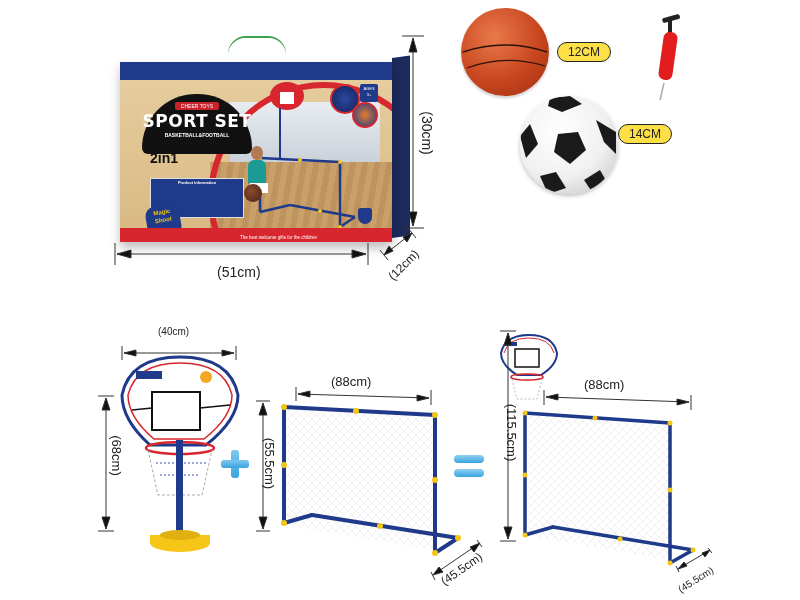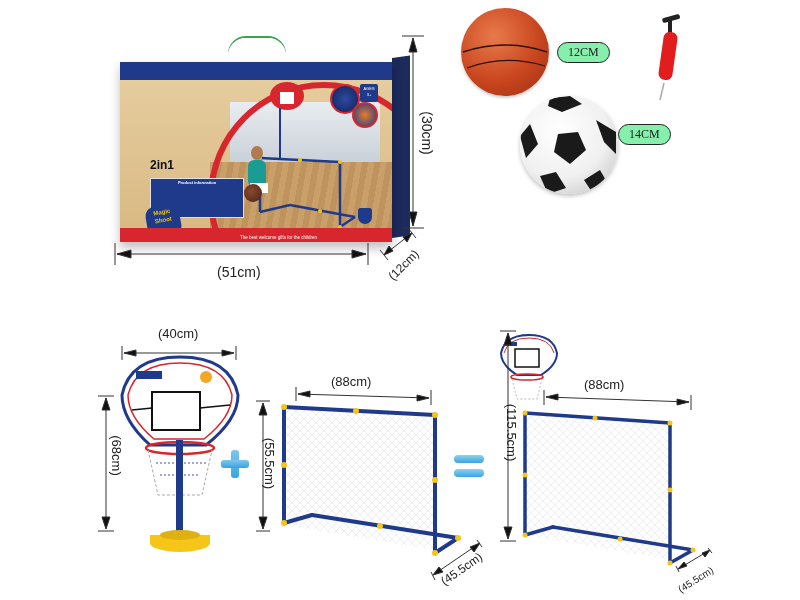--- a/index.html
+++ b/index.html
@@ -1,30 +1,30 @@
 <!DOCTYPE html>
 <html><head>
 <meta charset="utf-8">
 <style>
   html, body { margin:0; padding:0; }
   body { width:800px; height:600px; background:#ffffff; position:relative; overflow:hidden; font-family:"Liberation Sans", sans-serif; color:#222; }
   .dim-label { position:absolute; font-size:13px; color:#222; white-space:nowrap; font-family:"Liberation Sans", sans-serif; }
   .vlabel { transform:rotate(90deg); transform-origin:center center; }
-  .pill { position:absolute; border:1.5px solid #222; border-radius:12px; font-size:12px; padding:2px 10px; background:#86efac; font-family:Liberation Serif, serif; }
+  .pill { position:absolute; border:1.5px solid #222; border-radius:12px; font-size:12px; padding:2px 10px; background:#fde047; font-family:Liberation Sans, sans-serif; }
   svg { position:absolute; overflow:visible; }
   
   .box-front { position:absolute; left:120px; top:62px; width:272px; height:180px; background:linear-gradient(180deg,#e7cfa1 0%,#d8b882 100%); overflow:hidden; box-shadow:0 6px 10px rgba(0,0,0,0.25); }
   .box-topband { position:absolute; left:0; top:0; width:100%; height:18px; background:#1f3a8a; }
   .box-bottomband { position:absolute; left:0; bottom:0; width:100%; height:14px; background:#d7262d; }
   .box-side { position:absolute; left:392px; top:58px; width:18px; height:180px; background:#1c2a5c; transform:skewY(-8deg); transform-origin:left top; }
   .sportset-badge { position:absolute; left:22px; top:32px; width:110px; height:60px; background:#111; border-radius:55px 55px 6px 6px; color:#fff; text-align:center; }
   .sportset-title { font-size:17px; font-weight:bold; letter-spacing:0.5px; margin-top:17px; font-family:"DejaVu Sans", sans-serif; }
   .sportset-sub { font-size:5px; margin-top:1px; font-weight:bold; }
   .cheer { position:absolute; left:33px; top:8px; width:44px; height:8px; background:#c8232c; color:#fff; font-size:5px; line-height:8px; border-radius:2px; }
-  .twoinone { position:absolute; left:30px; top:96px; font-size:12px; font-weight:bold; color:#111; }
+  .twoinone { position:absolute; left:30px; top:88px; font-size:14px; font-weight:bold; color:#111; }
   .info-panel { position:absolute; left:30px; top:116px; width:92px; height:38px; background:#1f3a8a; border:1px solid #e0e0e0; color:#fff; font-size:4px; }
   .magic { position:absolute; left:26px; top:143px; width:34px; height:24px; background:#1f3a8a; border-radius:10px 10px 4px 4px; color:#f1c40f; font-size:6px; font-weight:bold; text-align:center; line-height:8px; padding-top:3px; transform:rotate(-10deg); }
   .tagline { position:absolute; left:120px; bottom:2px; font-size:4.5px; color:#fff; }
   .ages { position:absolute; right:14px; top:22px; width:18px; height:16px; background:#1f3a8a; color:#fff; font-size:4px; text-align:center; line-height:6px; padding-top:2px; border-radius:2px; }
   .shield { position:absolute; right:20px; bottom:18px; width:14px; height:16px; background:#1f3a8a; border-radius:3px 3px 8px 8px; }
   .floor { position:absolute; left:90px; top:100px; width:190px; height:66px; background:repeating-linear-gradient(100deg,#caa06a 0 6px,#bf935d 6px 12px); }
   .arc { position:absolute; left:88px; top:20px; width:220px; height:220px; border:6px solid #d7262d; border-radius:50%; border-right-color:transparent; border-bottom-color:transparent; }
   .window { position:absolute; left:110px; top:40px; width:150px; height:62px; background:linear-gradient(180deg,#e9edf2,#c9d0d8); }
   .kid-shirt { position:absolute; left:128px; top:98px; width:18px; height:24px; background:#1a9c95; border-radius:6px 6px 2px 2px; }
   .kid-head { position:absolute; left:131px; top:84px; width:12px; height:14px; background:#b37a52; border-radius:50%; }
@@ -75,20 +75,25 @@
       </g>
       <line x1="160" y1="46" x2="160" y2="96" stroke="#1f3a8a" stroke-width="2"></line>
     </svg>
     <div class="circle-icon1"></div>
     <div class="circle-icon2"></div>
     <div class="kid-head"></div>
     <div class="kid-shirt"></div>
     <div class="kid-shorts"></div>
     <div class="kid-ball"></div>
 
+    <div class="sportset-badge">
+      <div class="cheer">CHEER TOYS</div>
+      <div class="sportset-title">SPORT SET</div>
+      <div class="sportset-sub">BASKETBALL&amp;FOOTBALL</div>
+    </div>
     <div class="twoinone">2in1</div>
     <div class="info-panel">
       <div style="text-align:center;font-weight:bold;padding-top:1px;">Product information</div>
     </div>
     <div class="magic">
       <div>Magic</div>
       <div>Shoot</div>
     </div>
     <div class="ages">
       <div>AGES</div>
@@ -286,20 +291,20 @@
     <polygon points="689,402 677,399 677,405"></polygon>
 
     <line x1="676" y1="566" x2="679" y2="572"></line>
     <line x1="708" y1="548" x2="712" y2="553"></line>
     <line x1="678" y1="569" x2="710" y2="550"></line>
     <polygon points="678,569 684,562 687,566"></polygon>
     <polygon points="710,550 702,553 705,557"></polygon>
   </g>
 </svg>
 
-<div class="dim-label" style="left:158px;top:326px;font-size:13px;">(40cm)</div>
+<div class="dim-label" style="left:158px;top:326px;font-size:10px;">(40cm)</div>
 <div class="dim-label vlabel" style="left:96px;top:448px;font-size:13px;">(68cm)</div>
 <div class="dim-label" style="left:331px;top:374px;font-size:13px;">(88cm)</div>
 <div class="dim-label vlabel" style="left:244px;top:456px;font-size:13px;">(55.5cm)</div>
 <div class="dim-label" style="left:438px;top:562px;font-size:12px;transform:rotate(-35deg);">(45.5cm)</div>
 <div class="dim-label" style="left:584px;top:377px;font-size:13px;">(88cm)</div>
 <div class="dim-label vlabel" style="left:483px;top:425px;font-size:13px;">(115.5cm)</div>
 <div class="dim-label" style="left:676px;top:574px;font-size:10px;transform:rotate(-32deg);">(45.5cm)</div>
 
 </body></html>

